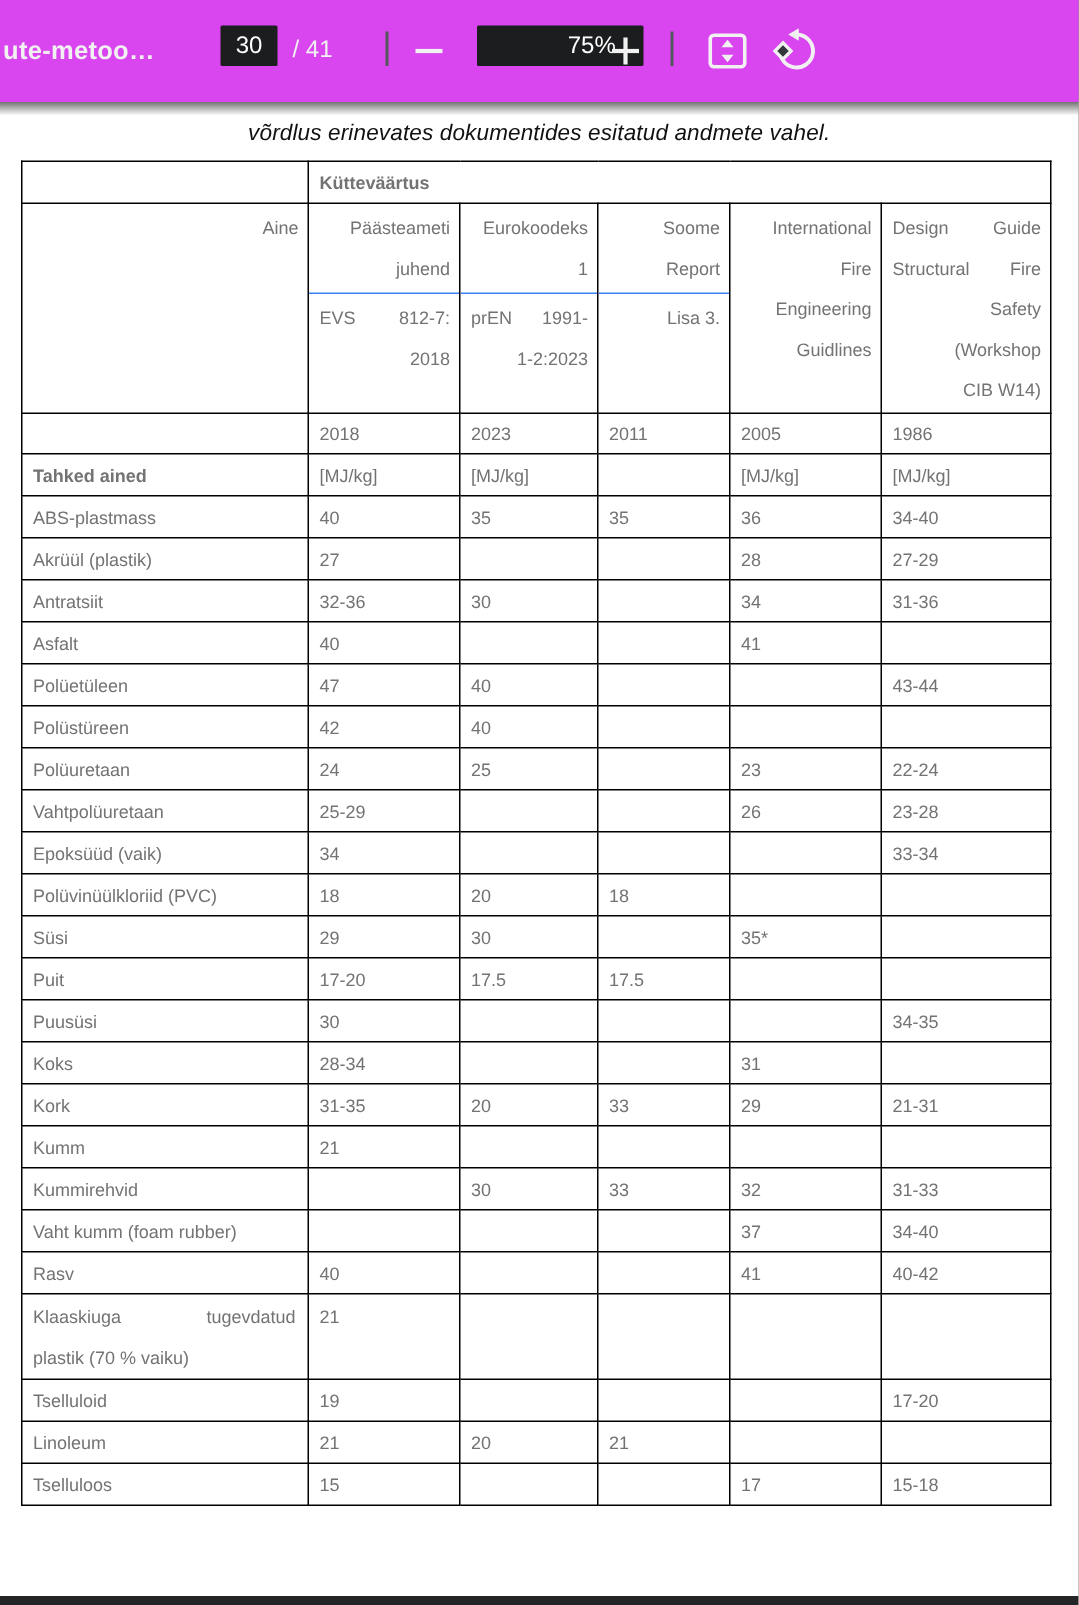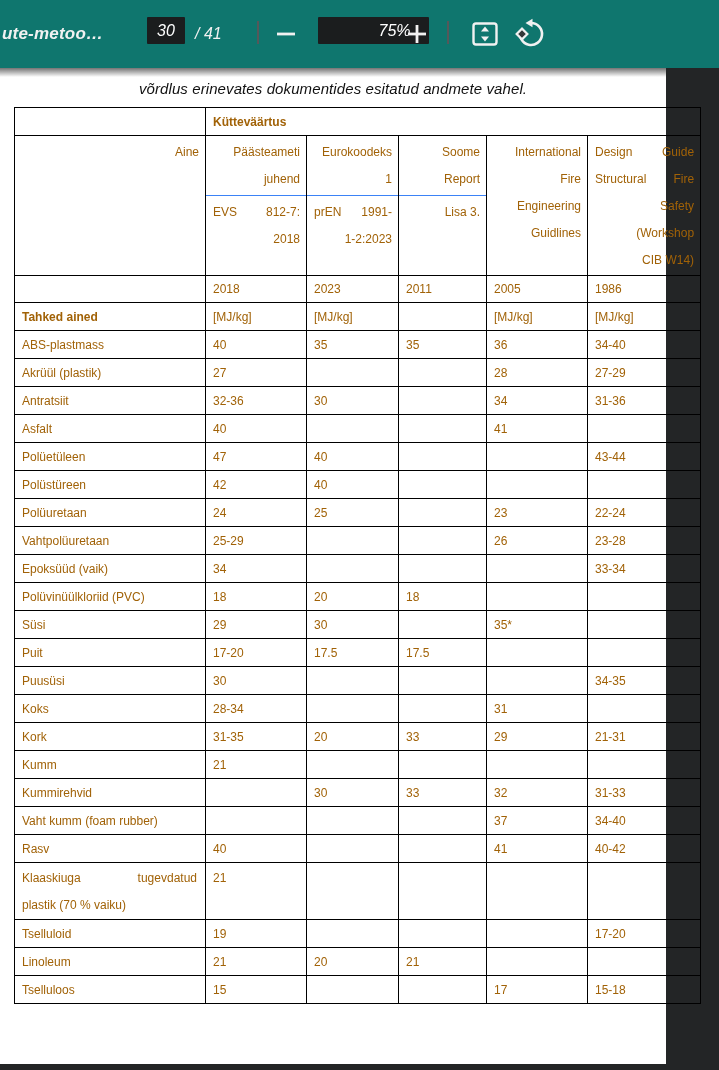--- a/index.html
+++ b/index.html
@@ -4,21 +4,21 @@
 <style>
   html,body{margin:0;padding:0;}
   body{
     width:719px;height:1070px;overflow:hidden;position:relative;
     background:#232526;
     font-family:"Liberation Sans",sans-serif;
   }
   
   .toolbar{
     position:absolute;left:0;top:0;width:719px;height:68px;
-    background:#0f766e;z-index:3;font-style:italic;
+    background:#d946ef;z-index:3;
   }
   .tb-abs{position:absolute;top:50%;transform:translateY(-50%);}
   .doc-title{
     left:2px;color:#f1f1f1;font-size:17px;font-weight:600;
     white-space:nowrap;letter-spacing:.2px;
   }
   .num-box{
     position:absolute;top:17px;height:27px;background:#1b1d1e;color:#fff;
     font-size:16px;text-align:center;line-height:27px;border:none;border-radius:1px;
   }
@@ -32,36 +32,36 @@
     position:absolute;top:0;height:68px;width:36px;background:none;border:none;
     display:flex;align-items:center;justify-content:center;cursor:pointer;padding:0;
   }
   .btn-minus{left:268px;}
   .btn-plus{left:399px;}
   .btn-fit{left:467px;}
   .btn-rotate{left:513px;}
   .tb-btn svg{display:block;}
   
   .page{
-    position:absolute;left:0;top:68px;width:666px;height:996px;background:#ffffff;
+    position:absolute;left:0;top:68px;width:719px;height:996px;background:#ffffff;
   }
   .page-shadow{
     position:absolute;left:0;top:0;width:100%;height:9px;
     background:linear-gradient(to bottom,rgba(0,0,0,.55),rgba(0,0,0,0));
   }
   .caption{
     position:absolute;left:0;top:12px;width:100%;text-align:center;
     font-style:italic;font-size:15px;font-weight:500;color:#111;
     letter-spacing:.1px;
   }
   
   table.tbl{
     position:absolute;left:14px;top:39px;width:686px;
     border-collapse:collapse;table-layout:fixed;
-    font-size:12px;color:#a16207;
+    font-size:12px;color:#737373;
   }
   .tbl td{
     border:1px solid #000;vertical-align:middle;
     padding:0 8px 0 7px;overflow:hidden;
   }
   .tbl .bold{font-weight:bold;}
   tr.rowA{height:28px;}
   tr.rowB{height:140px;text-align:right;}
   tr.rowB td{vertical-align:top;padding:0;}
   tr.rowB .pad{padding:3px 6px 0 7px;line-height:27px;}

